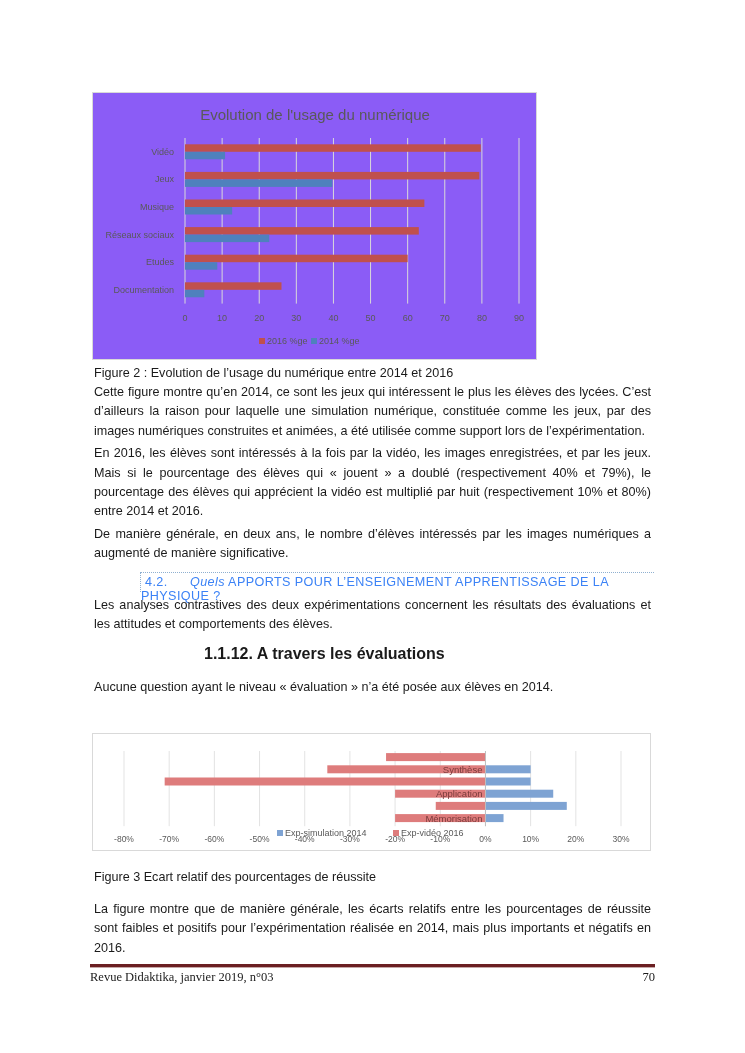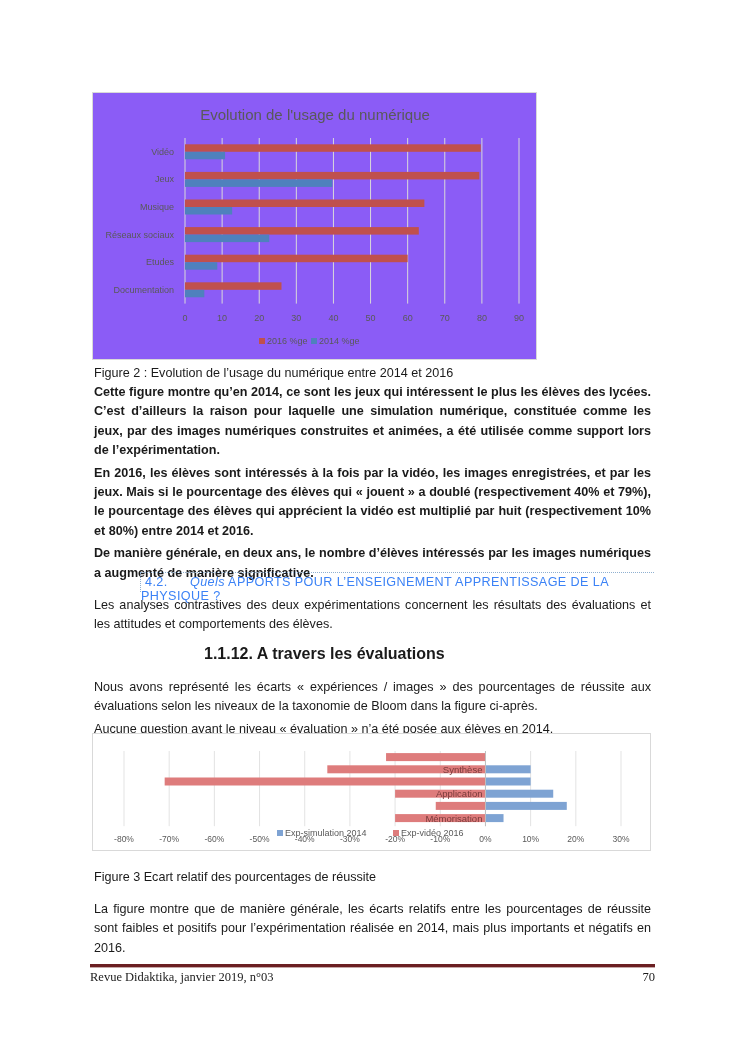--- a/index.html
+++ b/index.html
@@ -71,38 +71,37 @@
       <rect x="166" y="245" width="6" height="6" fill="#c0504d"></rect>
       <text x="174" y="251" font-size="9" fill="#595959" font-family="Liberation Sans, sans-serif">2016 %ge</text>
       <rect x="218" y="245" width="6" height="6" fill="#4f81bd"></rect>
       <text x="226" y="251" font-size="9" fill="#595959" font-family="Liberation Sans, sans-serif">2014 %ge</text>
     </svg>
 </div>
 
 <div class="txt" style="top:361px;">
   <p>Figure 2 : Evolution de l’usage du numérique entre 2014 et 2016</p>
 </div>
-<div class="txt" style="top:380px;font-weight:bold;">
+<div class="txt" style="top:380px;">
   <p>Cette figure montre qu’en 2014, ce sont les jeux qui intéressent le plus les élèves des lycées. C’est d’ailleurs la raison pour laquelle une simulation numérique, constituée comme les jeux, par des images numériques construites et animées, a été utilisée comme support lors de l’expérimentation.</p>
   <p>En 2016, les élèves sont intéressés à la fois par la vidéo, les images enregistrées, et par les jeux. Mais si le pourcentage des élèves qui « jouent » a doublé (respectivement 40% et 79%), le pourcentage des élèves qui apprécient la vidéo est multiplié par huit (respectivement 10% et 80%) entre 2014 et 2016.</p>
   <p>De manière générale, en deux ans, le nombre d’élèves intéressés par les images numériques a augmenté de manière significative.</p>
 </div>
 
 <div class="heading42">
   <span class="num">4.2.</span><span class="it">Quels</span><span> APPORTS POUR L’ENSEIGNEMENT APPRENTISSAGE DE LA PHYSIQUE ?</span>
 </div>
 
 <div class="txt" style="top:593px;">
   <p>Les analyses contrastives des deux expérimentations concernent les résultats des évaluations et les attitudes et comportements des élèves.</p>
 </div>
 
 <div class="sub">1.1.12.  A travers les évaluations</div>
 
 <div class="txt" style="top:675px;">
-  <p>Nous avons représenté les écarts « expériences / images » des pourcentages de réussite aux évaluations selon les niveaux de la taxonomie de Bloom dans la figure ci-après.</p>
   <p>Aucune question ayant le niveau « évaluation » n’a été posée aux élèves en 2014.</p>
 </div>
 
 <div class="chart2">
   <svg id="svg2" width="559" height="118">
       <line x1="31" y1="17" x2="31" y2="92.19999999999999" stroke="#e3e3e3" stroke-width="1"></line>
       <text x="31" y="108" text-anchor="middle" font-size="8.5" fill="#595959" font-family="Liberation Sans, sans-serif">-80%</text>
       <line x1="76.18181818181819" y1="17" x2="76.18181818181819" y2="92.19999999999999" stroke="#e3e3e3" stroke-width="1"></line>
       <text x="76.18181818181819" y="108" text-anchor="middle" font-size="8.5" fill="#595959" font-family="Liberation Sans, sans-serif">-70%</text>
       <line x1="121.36363636363636" y1="17" x2="121.36363636363636" y2="92.19999999999999" stroke="#e3e3e3" stroke-width="1"></line>

